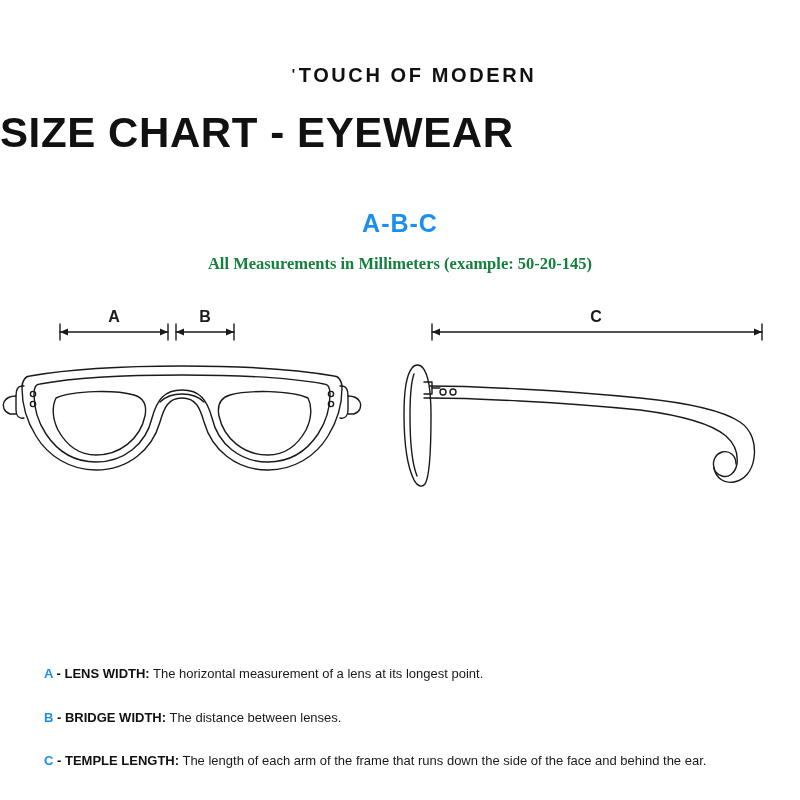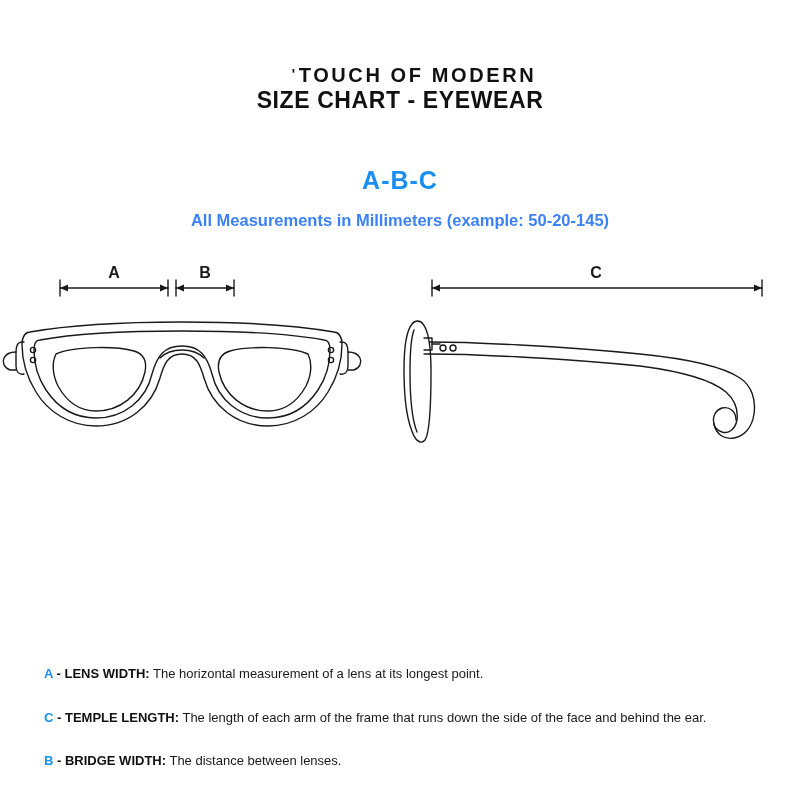--- a/index.html
+++ b/index.html
@@ -28,43 +28,44 @@
     color: #111111;
     padding-left: 28px;
   }
   .brand .tick {
     display: inline-block;
     transform: translateY(-3px);
     font-size: 14px;
     margin-right: 1px;
   }
   .title {
-    text-align: center;
-    font-size: 23px;
+    margin-top: 22px;
+    font-size: 42px;
     font-weight: bold;
     letter-spacing: 0.6px;
     color: #111111;
   }
   .abc {
     text-align: center;
     margin-top: 52px;
     font-size: 25px;
     font-weight: bold;
     color: #1b8ff0;
     letter-spacing: 1px;
   }
   .abc .dash {
     color: #1b8ff0;
   }
   .subtitle {
     text-align: center;
     margin-top: 16px;
     font-size: 16.5px;
     font-weight: bold;
-    color: #3b82f6;
+    color: #15803d;
+    font-family: Liberation Serif, serif;
   }
   .diagram {
     position: relative;
     width: 800px;
     height: 240px;
     margin-top: 24px;
   }
   .diagram svg {
     display: block;
   }
@@ -232,20 +233,20 @@
         </g>
       </g>
     </svg>
   </div>
 
   <div class="legend">
     <div class="legend-row">
       <span class="key">A</span><span class="lbl"> - </span><span class="lbl">LENS WIDTH:</span><span class="desc"> The horizontal measurement of a lens at its longest point.</span>
     </div>
     <div class="legend-row">
+      <span class="key">B</span><span class="lbl"> - </span><span class="lbl">BRIDGE WIDTH:</span><span class="desc"> The distance between lenses.</span>
+    </div>
+    <div class="legend-row">
       <span class="key">C</span><span class="lbl"> - </span><span class="lbl">TEMPLE LENGTH:</span><span class="desc"> The length of each arm of the frame that runs down the side of the face and behind the ear.</span>
     </div>
-    <div class="legend-row">
-      <span class="key">B</span><span class="lbl"> - </span><span class="lbl">BRIDGE WIDTH:</span><span class="desc"> The distance between lenses.</span>
-    </div>
   </div>
 
 </div>
 
 </body></html>

